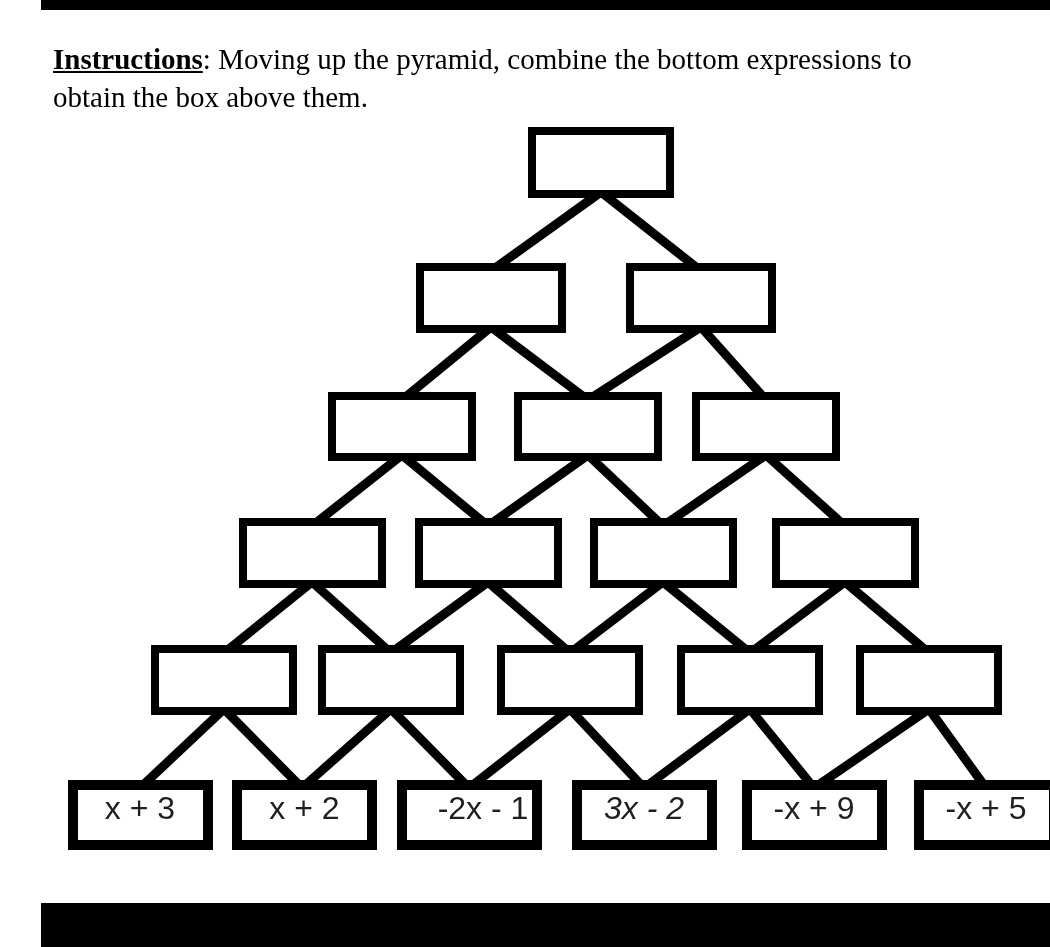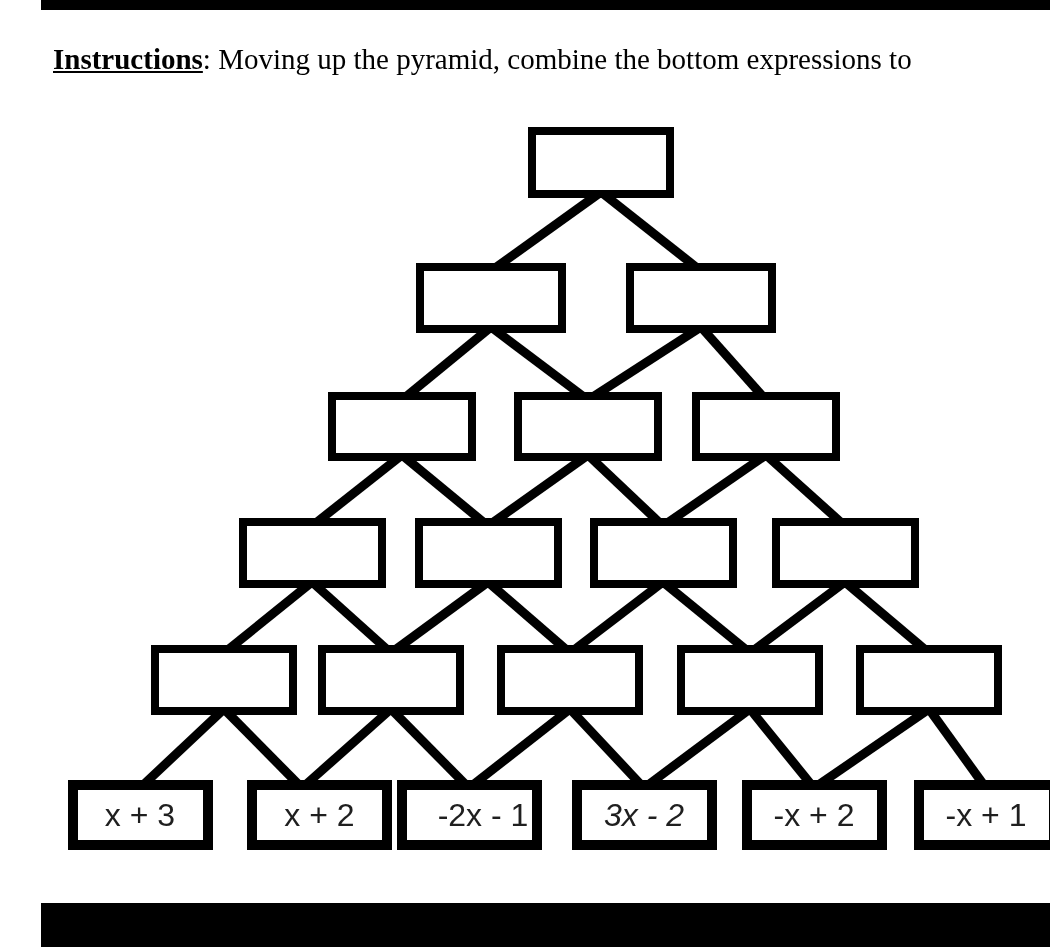--- a/index.html
+++ b/index.html
@@ -48,41 +48,41 @@
   #wires line{
     stroke:var(--ink);
     stroke-width:9;
   }
   .pyr-box{
     position:absolute;
     box-sizing:border-box;
     background:var(--paper);
     border:8px solid var(--ink);
     display:flex;
-    align-items:center;
     justify-content:center;
   }
   .pyr-box.leaf{
     border-width:10px;
   }
   .expr{
     font-family:"Liberation Sans", sans-serif;
     font-size:32px;
     color:var(--expr-ink);
     white-space:nowrap;
   }
 </style>
 </head>
 <body>
 
 <div id="stage">
   <div id="top-bar" class="edge-bar"></div>
 
   <div id="instructions">
     <span class="ins-label">Instructions</span><span>: Moving up the pyramid, combine the bottom expressions to</span><br>
+    <span>obtain the box above them.</span>
   </div>
 
   <div id="pyramid">
     <svg id="wires" viewBox="0 0 1050 947">
         <line x1="560" y1="192" x2="450" y2="271"></line>
         <line x1="560" y1="192" x2="660" y2="271"></line>
         <line x1="450" y1="327" x2="361" y2="400"></line>
         <line x1="450" y1="327" x2="547" y2="400"></line>
         <line x1="660" y1="327" x2="547" y2="400"></line>
         <line x1="660" y1="327" x2="725" y2="400"></line>
@@ -123,32 +123,32 @@
         <div class="pyr-box" style="left: 548.5px; top: 518px; width: 147px; height: 70px;"></div>
         <div class="pyr-box" style="left: 730.5px; top: 518px; width: 147px; height: 70px;"></div>
         <div class="pyr-box" style="left: 110px; top: 645px; width: 146px; height: 70px;"></div>
         <div class="pyr-box" style="left: 277px; top: 645px; width: 146px; height: 70px;"></div>
         <div class="pyr-box" style="left: 456px; top: 645px; width: 146px; height: 70px;"></div>
         <div class="pyr-box" style="left: 636px; top: 645px; width: 146px; height: 70px;"></div>
         <div class="pyr-box" style="left: 815px; top: 645px; width: 146px; height: 70px;"></div>
         <div class="pyr-box leaf" style="left: 26.5px; top: 780px; width: 145px; height: 70px;">
           <span class="expr">x + 3</span>
         </div>
-        <div class="pyr-box leaf" style="left: 206px; top: 780px; width: 145px; height: 70px;">
+        <div class="pyr-box leaf" style="left: 191px; top: 780px; width: 145px; height: 70px;">
           <span class="expr">x + 2</span>
         </div>
         <div class="pyr-box leaf" style="left: 355.5px; top: 780px; width: 145px; height: 70px; padding-left: 28px;">
           <span class="expr">-2x - 1</span>
         </div>
         <div class="pyr-box leaf" style="left: 530.5px; top: 780px; width: 145px; height: 70px; font-style: italic;">
           <span class="expr">3x - 2</span>
         </div>
         <div class="pyr-box leaf" style="left: 700.5px; top: 780px; width: 145px; height: 70px;">
-          <span class="expr">-x + 2</span>
+          <span class="expr">-x + 9</span>
         </div>
         <div class="pyr-box leaf" style="left: 872.5px; top: 780px; width: 145px; height: 70px;">
-          <span class="expr">-x + 1</span>
+          <span class="expr">-x + 5</span>
         </div>
       </div>
   </div>
 
   <div id="bottom-bar" class="edge-bar"></div>
 </div>
 
 </body></html>

